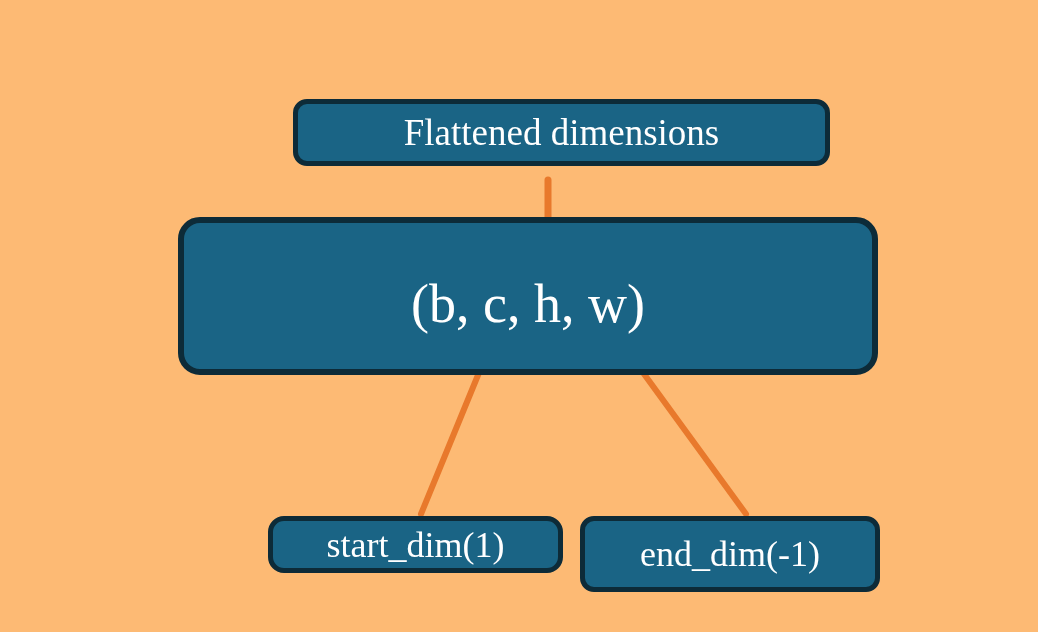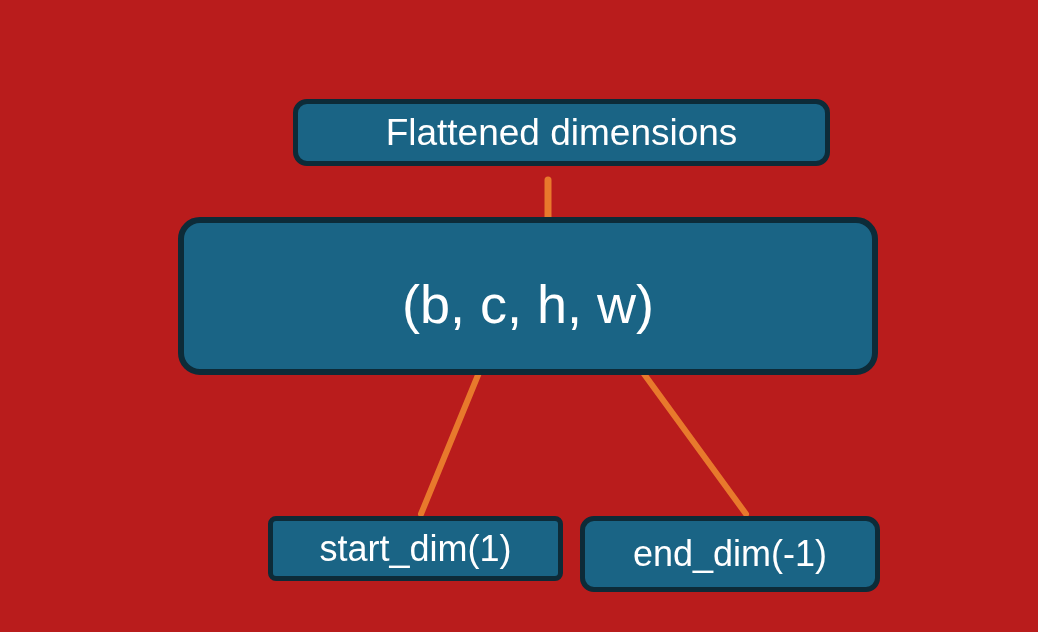--- a/index.html
+++ b/index.html
@@ -8,22 +8,23 @@
     padding: 0;
     background: #ffffff;
   }
   body {
     font-family: "Liberation Sans", sans-serif;
   }
   #canvas {
     position: relative;
     width: 1038px;
     height: 632px;
-    background: #b91c1c;
+    background: #fdba74;
     overflow: hidden;
+    font-family: Liberation Serif, serif;
   }
   #annot-layer {
     position: absolute;
     left: 0;
     top: 0;
     width: 1038px;
     height: 632px;
     pointer-events: none;
   }
   .node {
@@ -62,22 +63,22 @@
     align-items: center;
   }
   #node-shape .node-label {
     font-size: 54px;
     transform: translateY(8px);
   }
   #node-start-dim {
     left: 268px;
     top: 516px;
     width: 295px;
-    height: 65px;
-    border-radius: 8px;
+    height: 57px;
+    border-radius: 16px;
   }
   #node-start-dim .node-label { font-size: 36px; }
   #node-end-dim {
     left: 580px;
     top: 516px;
     width: 300px;
     height: 76px;
     border-radius: 14px;
   }
   #node-end-dim .node-label { font-size: 36px; }

